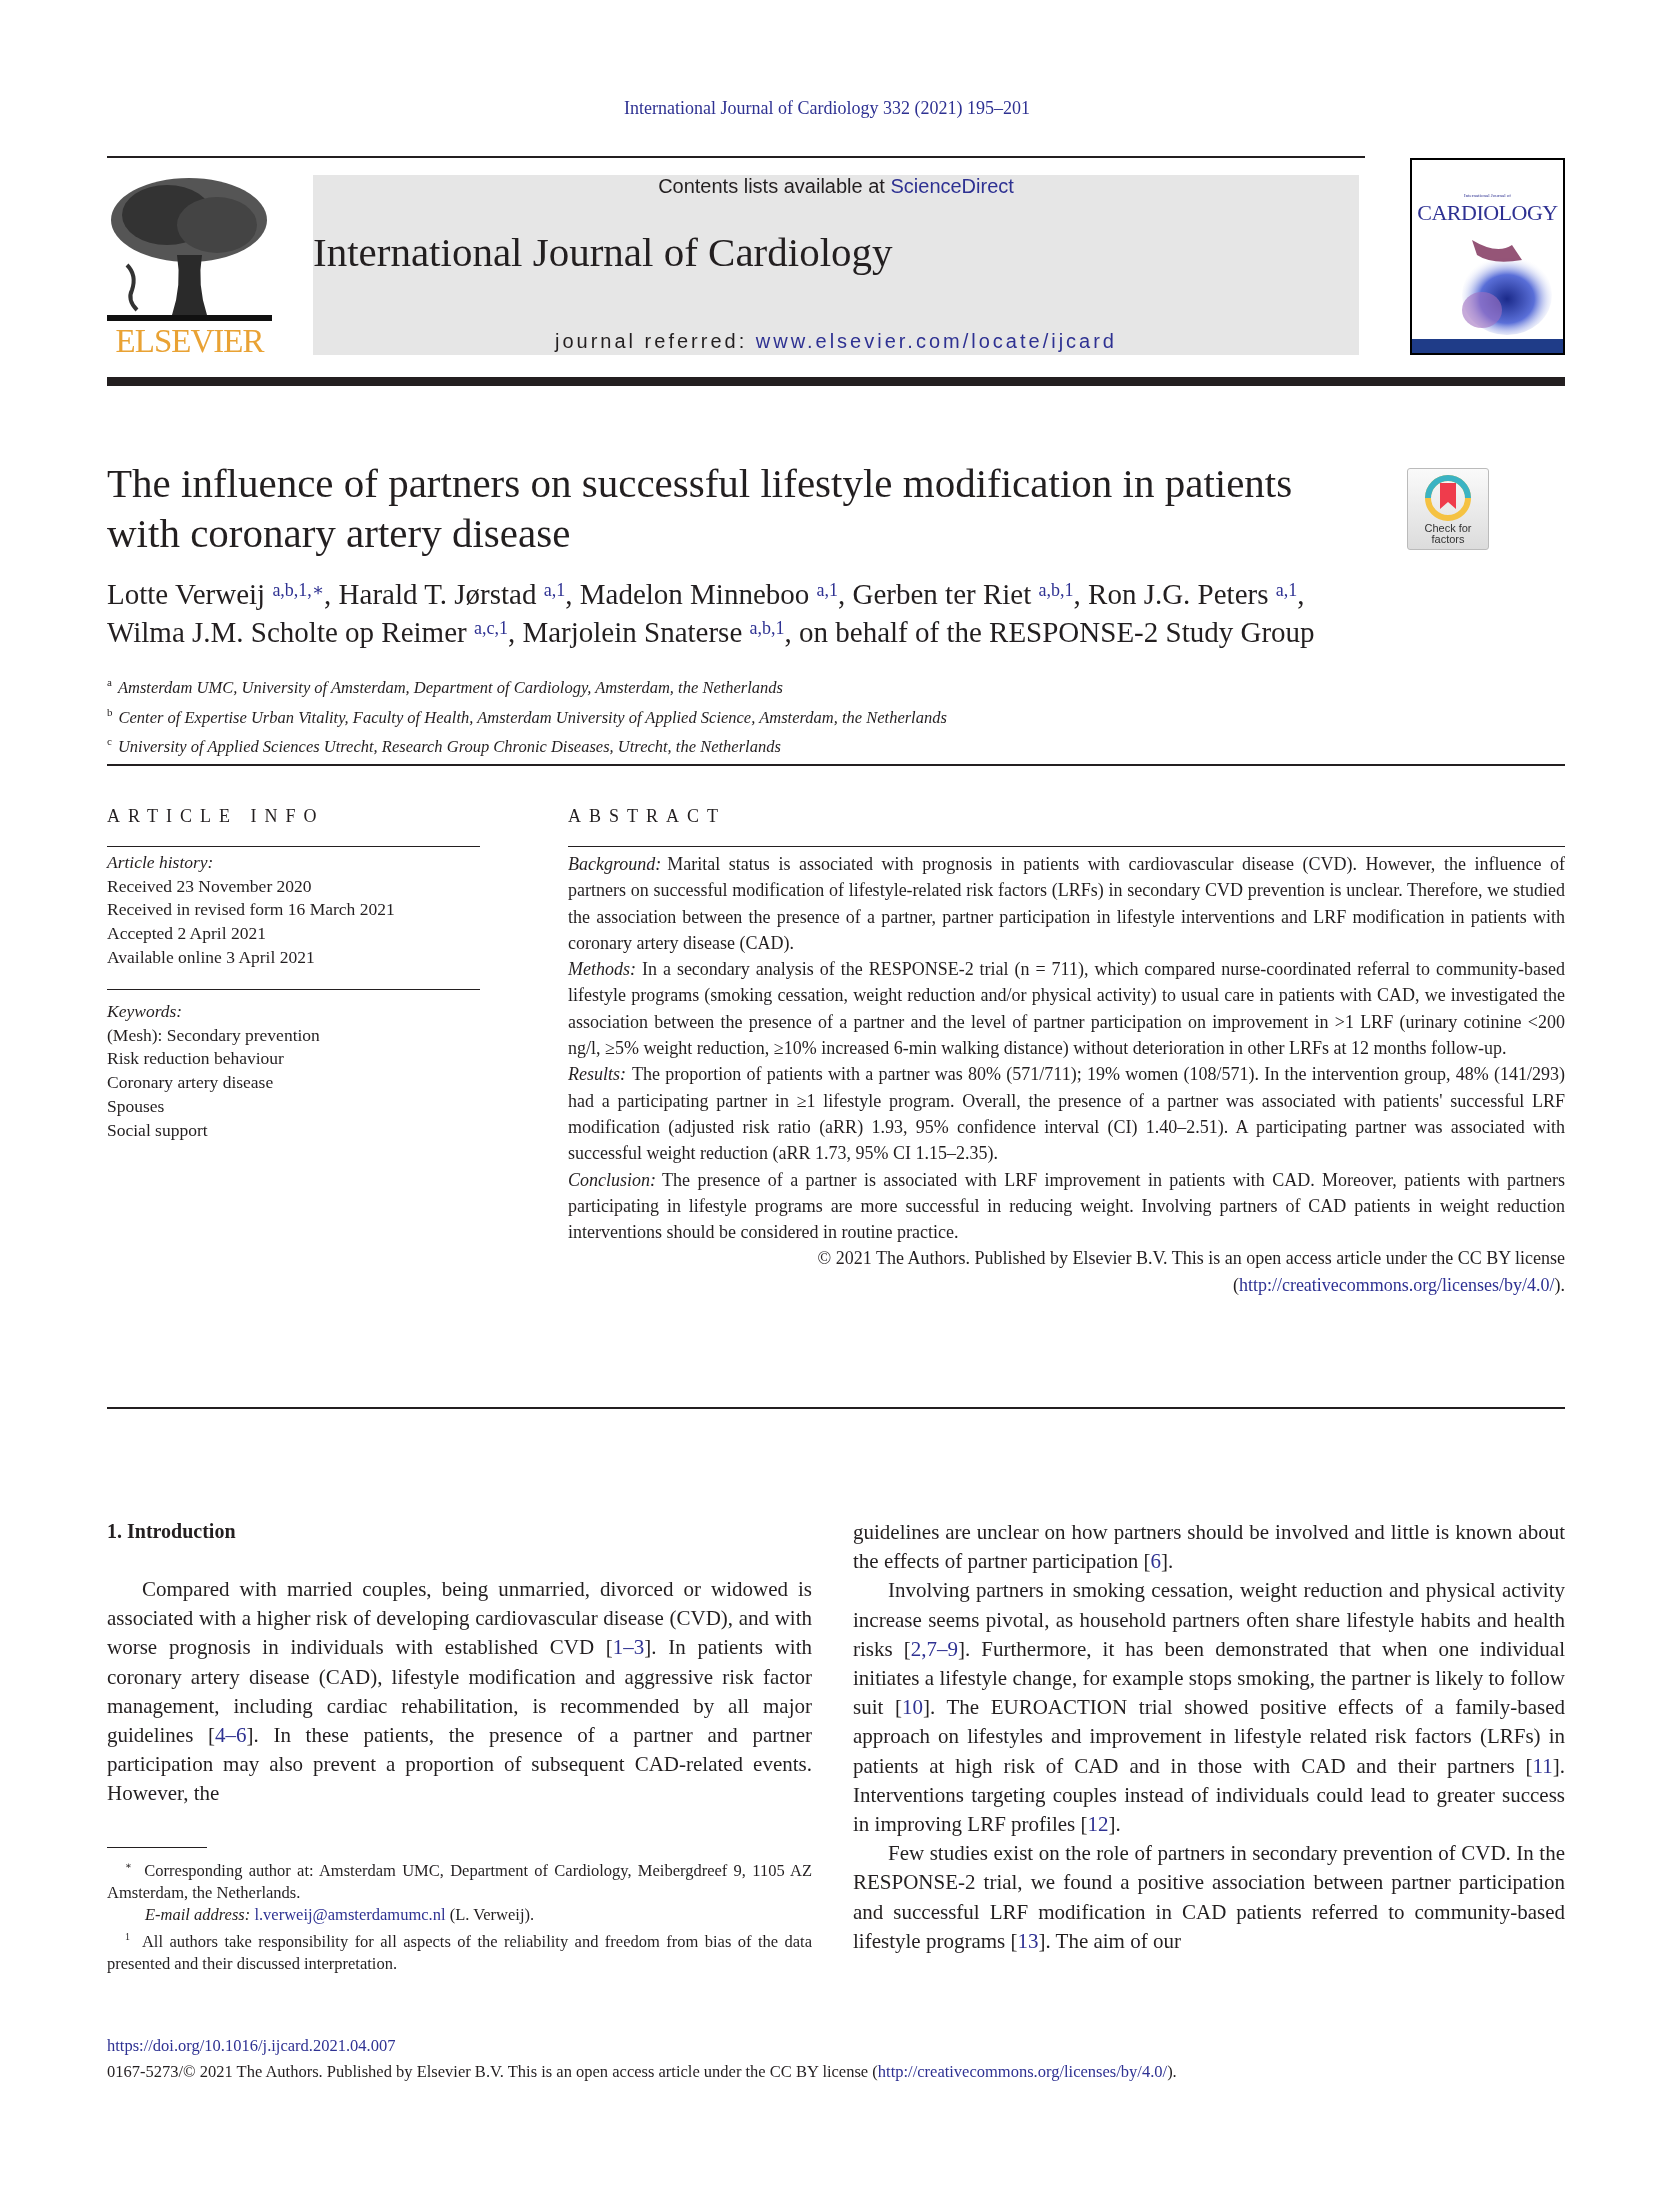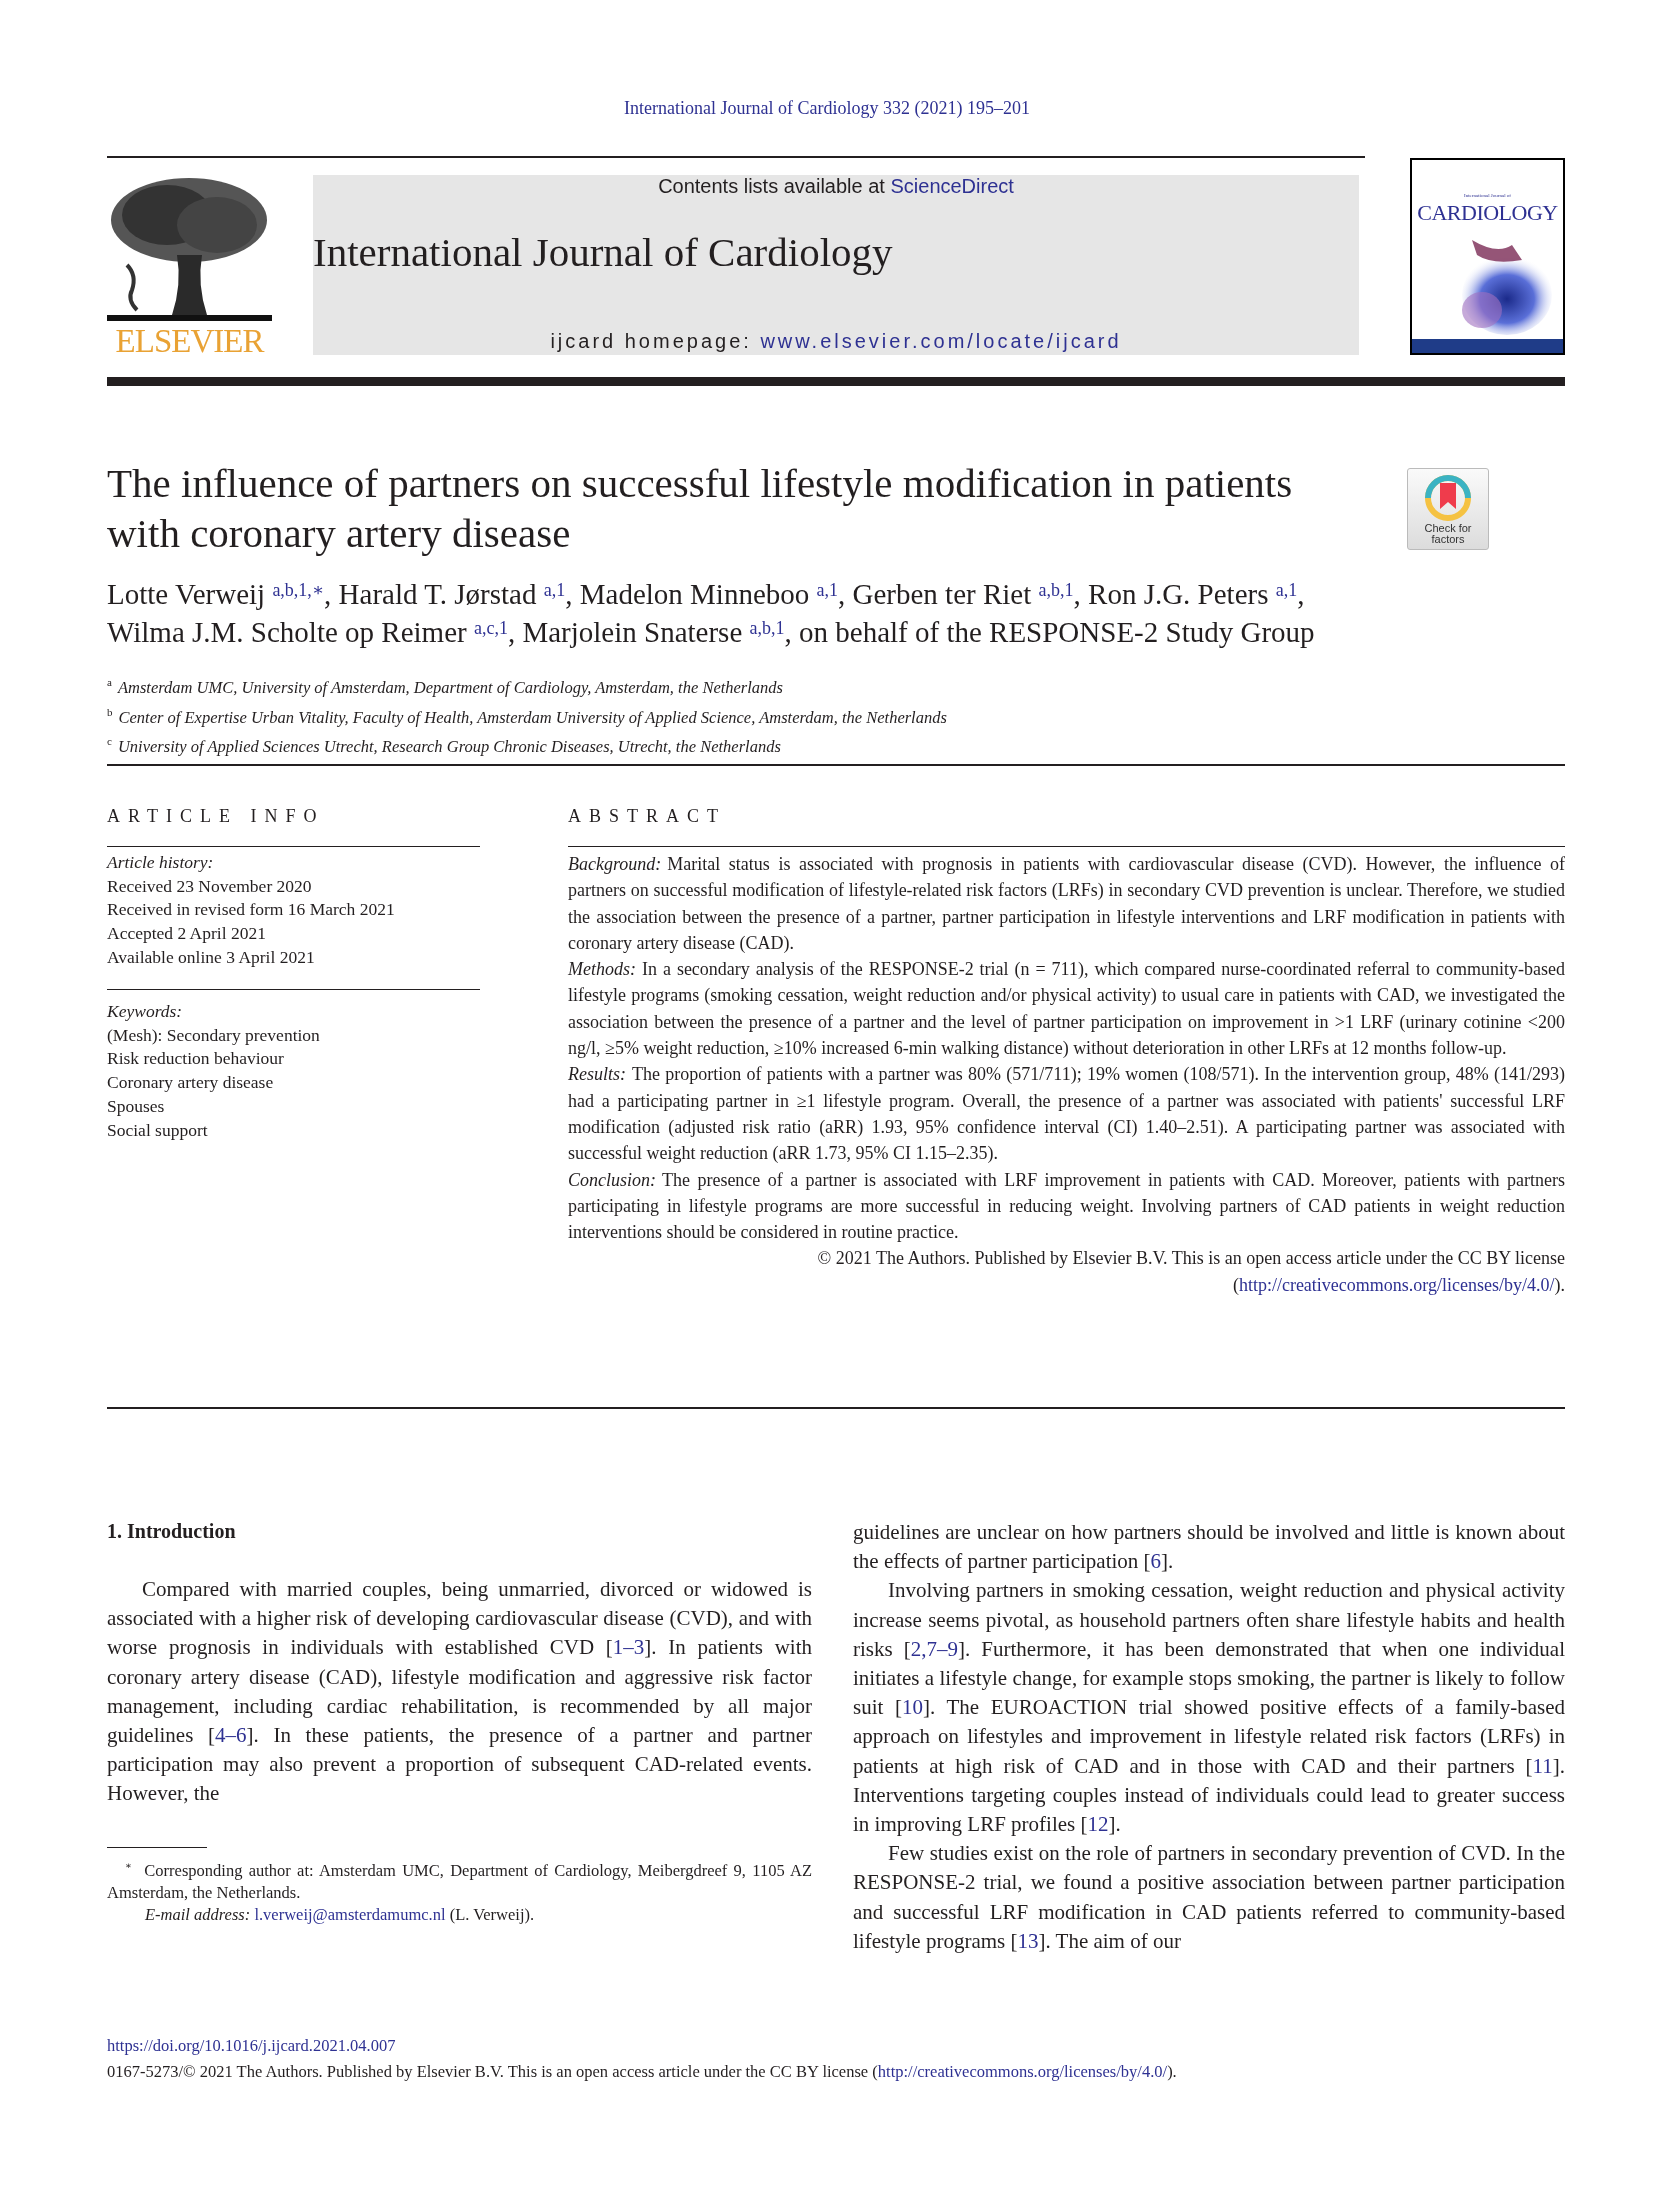--- a/index.html
+++ b/index.html
@@ -97,21 +97,21 @@
     <rect x="0" y="140" width="165" height="6" fill="#111"></rect>
   </svg>
   <div class="wordmark">ELSEVIER</div>
 </div>
 <div class="abs" id="masthead-box"></div>
 <div class="abs" id="contents-line">
   <span>Contents lists available at </span><a>ScienceDirect</a>
 </div>
 <div class="abs" id="journal-name">International Journal of Cardiology</div>
 <div class="abs" id="homepage-line">
-  <span>ijcard homepage: </span><a>www.elsevier.com/locate/ijcard</a>
+  <span>journal referred: </span><a>www.elsevier.com/locate/ijcard</a>
 </div>
 <div class="abs" id="cover">
   <div class="cv-sub">International Journal of</div>
   <div class="cv-title">CARDIOLOGY</div>
   <svg class="cv-art" viewBox="0 0 100 100">
     <defs>
       <radialGradient id="hg" cx="50%" cy="55%" r="55%">
         <stop offset="0%" stop-color="#1b2a8a"></stop>
         <stop offset="55%" stop-color="#5a6fd8"></stop>
         <stop offset="100%" stop-color="#ffffff" stop-opacity="0"></stop>
@@ -190,20 +190,21 @@
 <div class="abs" id="intro-heading">1. Introduction</div>
 <div class="abs col" id="col-left">
   <p class="indent">
     <span>Compared with married couples, being unmarried, divorced or widowed is associated with a higher risk of developing cardiovascular disease (CVD), and with worse prognosis in individuals with established CVD [</span><a class="cite">1–3</a><span>]. In patients with coronary artery disease (CAD), lifestyle modification and aggressive risk factor management, including cardiac rehabilitation, is recommended by all major guidelines [</span><a class="cite">4–6</a><span>]. In these patients, the presence of a partner and partner participation may also prevent a proportion of subsequent CAD-related events. However, the</span>
   </p>
 </div>
 <div class="abs" id="fn-rule"></div>
 <div class="abs" id="footnotes">
   <p class="ind"><sup>∗</sup>&nbsp; <span>Corresponding author at: Amsterdam UMC, Department of Cardiology, Meibergdreef 9, 1105 AZ Amsterdam, the Netherlands.</span></p>
   <p class="ind2"><i>E-mail address:</i> <a>l.verweij@amsterdamumc.nl</a><span> (L. Verweij).</span></p>
+  <p class="ind"><sup>1</sup>&nbsp; <span>All authors take responsibility for all aspects of the reliability and freedom from bias of the data presented and their discussed interpretation.</span></p>
 </div>
 
 <div class="abs col" id="col-right">
   <p>
     <span>guidelines are unclear on how partners should be involved and little is known about the effects of partner participation [</span><a class="cite">6</a><span>].</span>
   </p>
   <p class="indent">
     <span>Involving partners in smoking cessation, weight reduction and physical activity increase seems pivotal, as household partners often share lifestyle habits and health risks [</span><a class="cite">2,7–9</a><span>]. Furthermore, it has been demonstrated that when one individual initiates a lifestyle change, for example stops smoking, the partner is likely to follow suit [</span><a class="cite">10</a><span>]. The EUROACTION trial showed positive effects of a family-based approach on lifestyles and improvement in lifestyle related risk factors (LRFs) in patients at high risk of CAD and in those with CAD and their partners [</span><a class="cite">11</a><span>]. Interventions targeting couples instead of individuals could lead to greater success in improving LRF profiles [</span><a class="cite">12</a><span>].</span>
   </p>
   <p class="indent">

